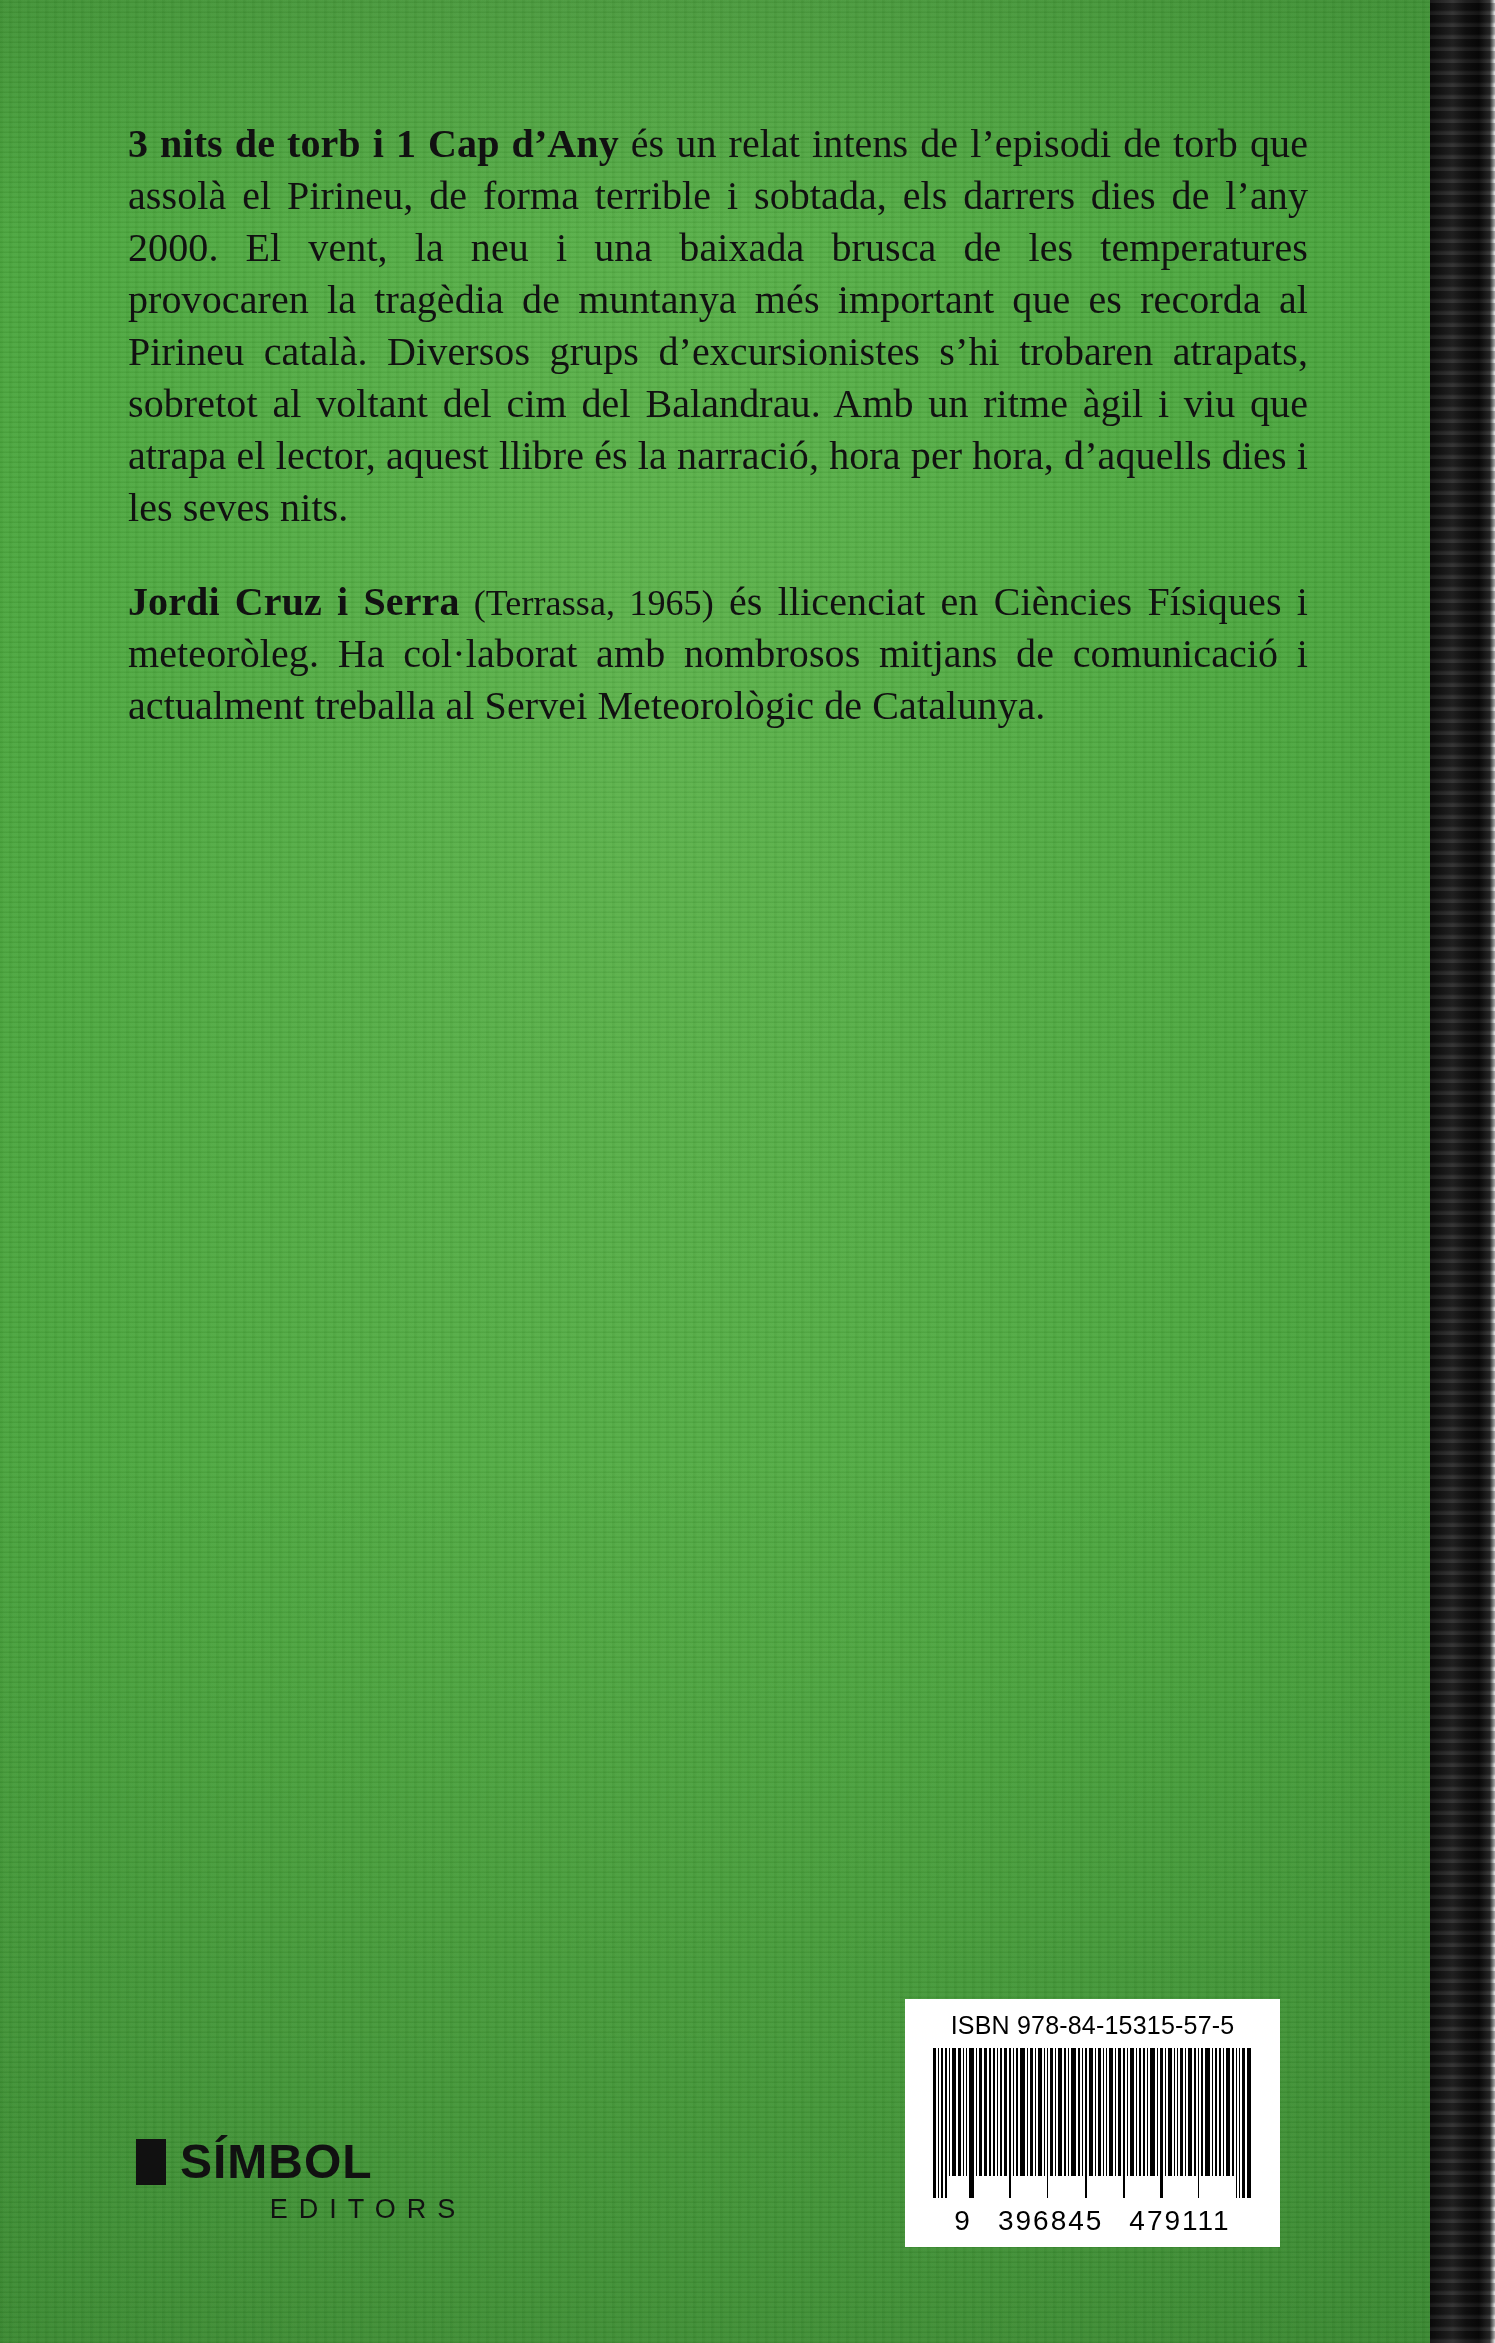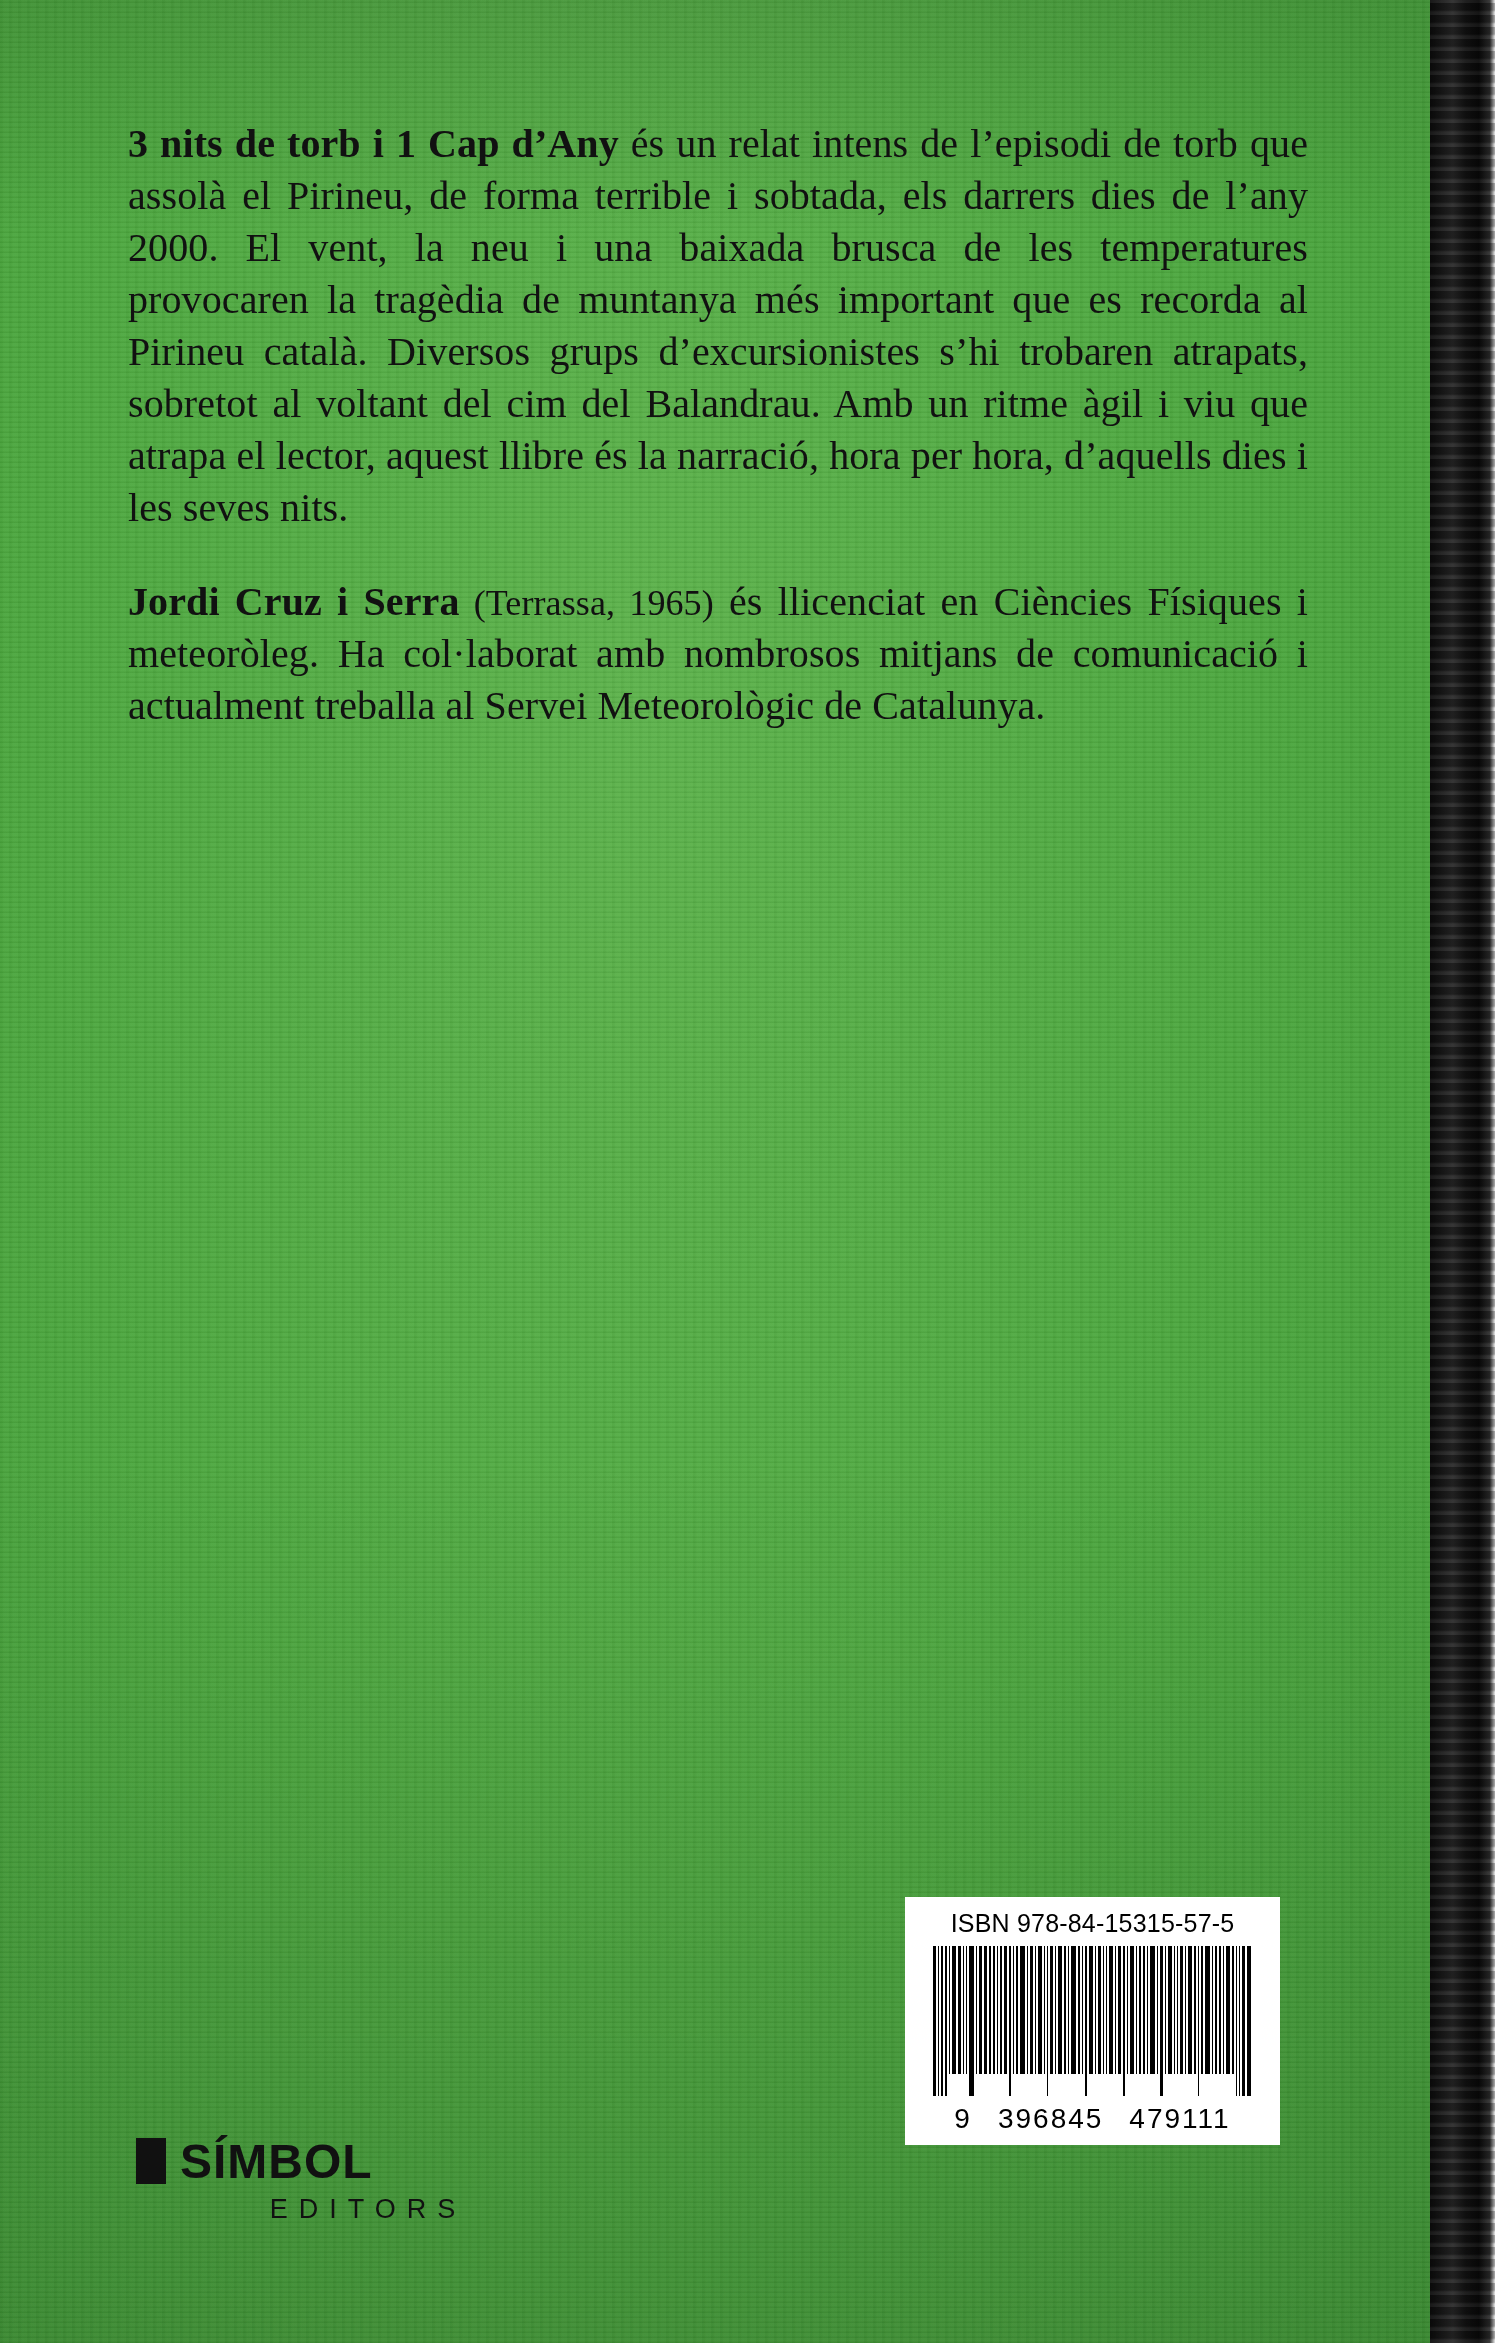--- a/index.html
+++ b/index.html
@@ -128,21 +128,21 @@
 
   
   .publisher {
     position: absolute;
     left: 136px;
     bottom: 118px;
     width: 420px;
   }
   .pub-row {
     display: flex;
-    align-items: flex-start;
+    align-items: center;
   }
   .pub-mark {
     width: 30px;
     height: 46px;
     background: #111111;
     margin-right: 14px;
     flex: 0 0 auto;
   }
   .pub-name {
     font-family: "Liberation Sans", sans-serif;
@@ -159,21 +159,21 @@
     color: #111111;
     margin-left: 44px;
     margin-top: 8px;
     text-align: center;
   }
 
   
   .barcode-box {
     position: absolute;
     left: 905px;
-    top: 1897px;
+    top: 1999px;
     width: 375px;
     height: 248px;
     background: #ffffff;
     padding: 0;
     box-sizing: border-box;
   }
   .isbn-text {
     font-family: "Liberation Sans", sans-serif;
     font-size: 25px;
     color: #000000;

